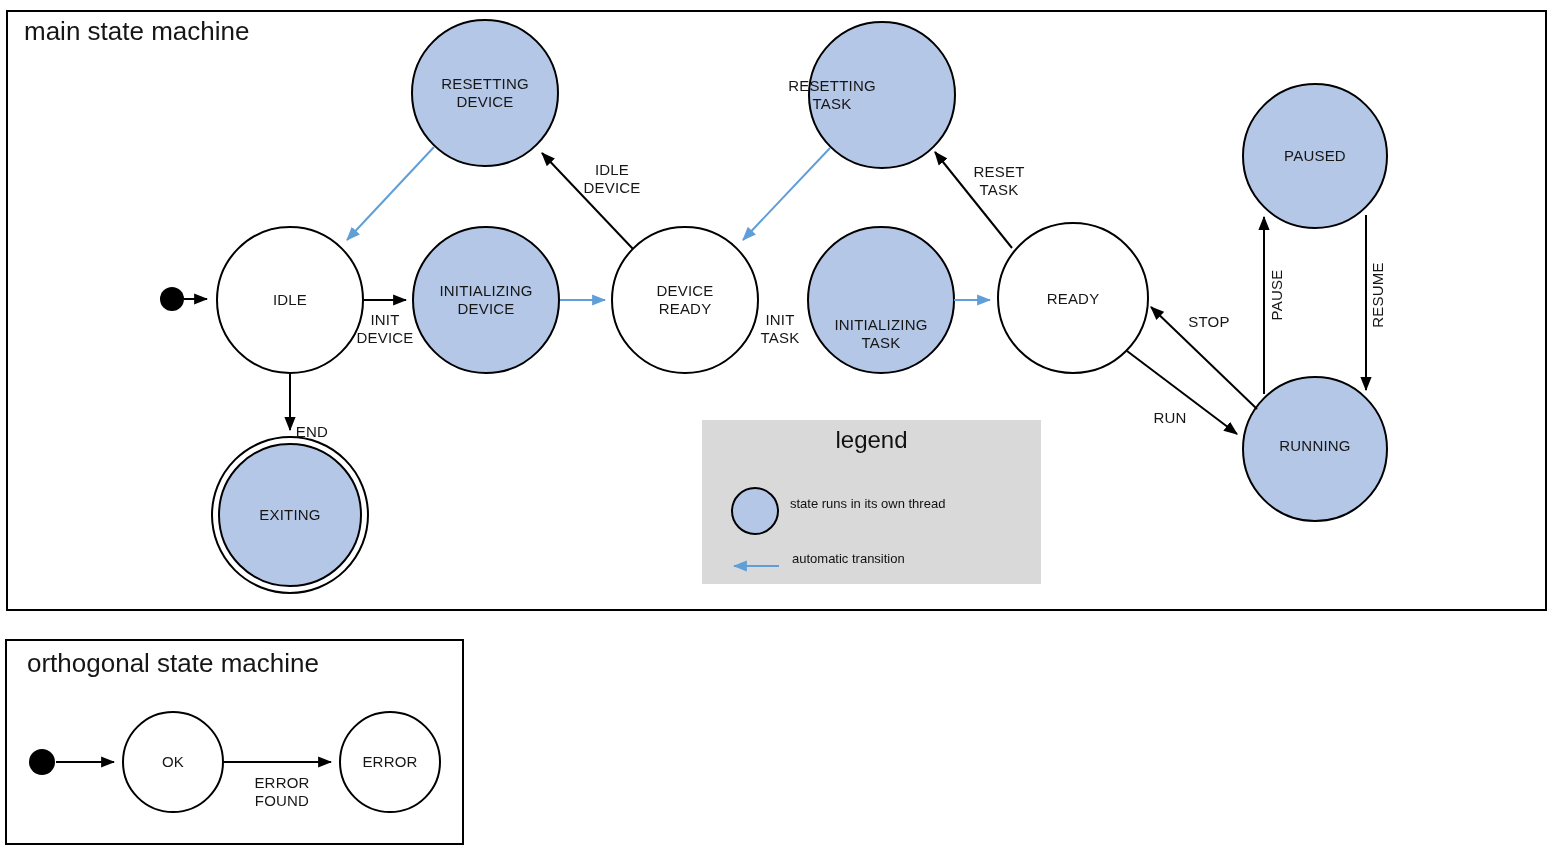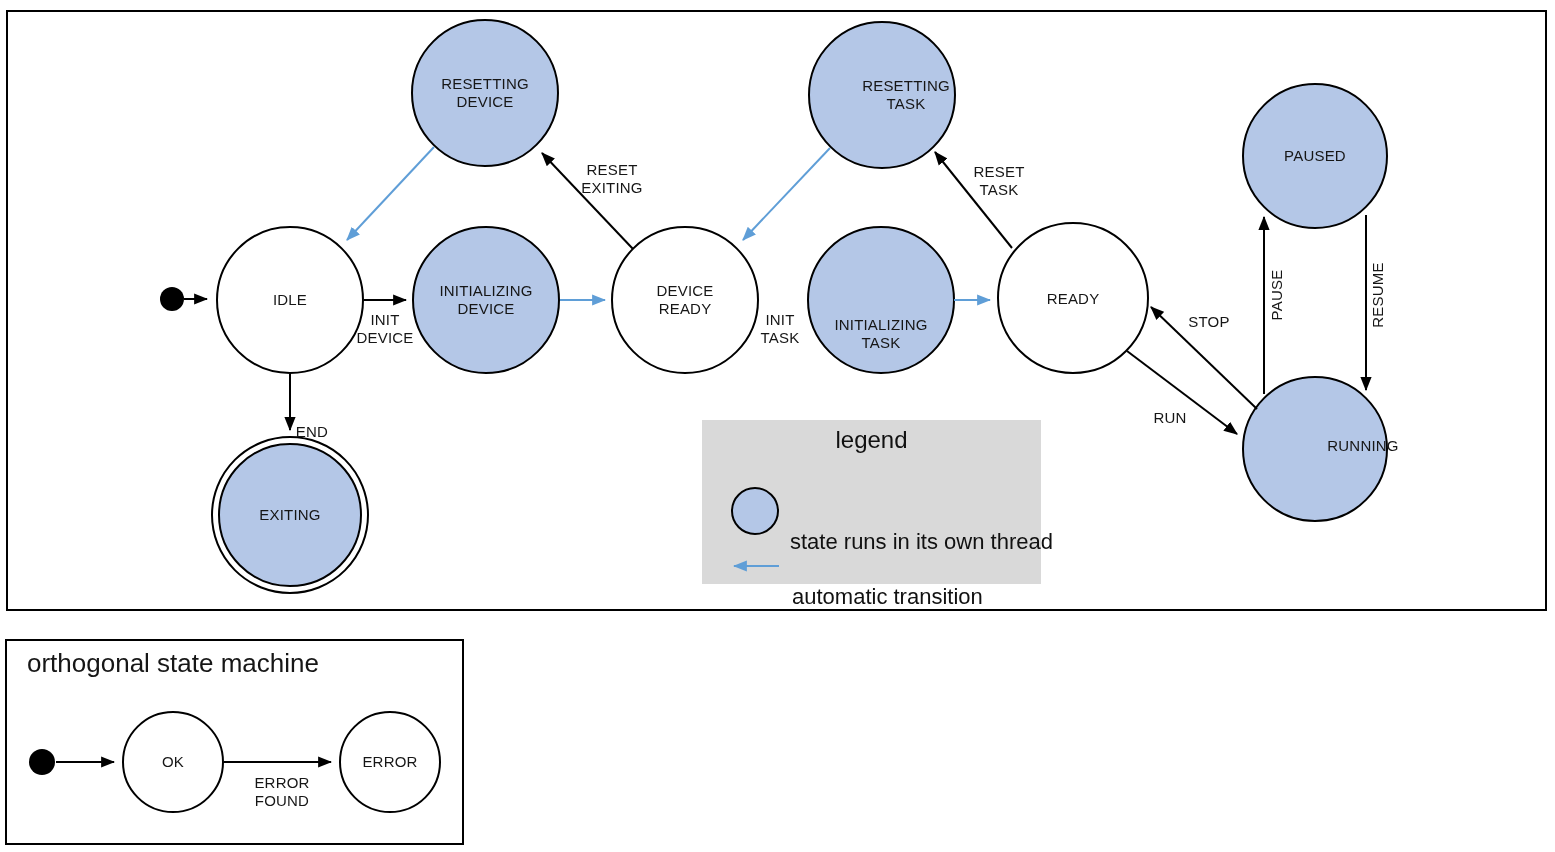--- a/index.html
+++ b/index.html
@@ -36,25 +36,24 @@
   }
   #legend-title {
     position: absolute;
     left: 0; right: 0; top: 6px;
     text-align: center;
     font-size: 24px;
     font-weight: 400;
   }
   .legend-entry-label {
     position: absolute;
-    font-size: 22px;
+    font-size: 13px;
     font-weight: 400;
     white-space: nowrap;
     transform: translateY(-50%);
-    margin-top: 39px;
   }
 
   svg.shape-layer {
     position: absolute;
     left: 0; top: 0;
     pointer-events: none;
   }
 
   .lbl {
     position: absolute;
@@ -71,20 +70,21 @@
   .lbl.rot { transform: translate(-50%, -50%) rotate(-90deg); white-space: nowrap; }
 </style>
 </head>
 <body>
 
 <div class="canvas">
 
   <div class="frame" id="main-frame"></div>
   <div class="frame" id="ortho-frame"></div>
 
+  <div class="frame-title" style="left:24px; top:16px;">main state machine</div>
   <div class="frame-title" style="left:27px; top:648px;">orthogonal state machine</div>
 
   <div id="legend-box">
     <div id="legend-title">legend</div>
     <div class="legend-entry-label" style="left:88px; top:83px;">state runs in its own thread</div>
     <div class="legend-entry-label" style="left:90px; top:138px;">automatic transition</div>
   </div>
 
   <svg class="shape-layer" width="1555" height="852" viewBox="0 0 1555 852">
     <defs>
@@ -132,31 +132,31 @@
     <circle cx="173" cy="762" r="50" fill="#ffffff" stroke="#000000" stroke-width="2"></circle>
     <circle cx="390" cy="762" r="50" fill="#ffffff" stroke="#000000" stroke-width="2"></circle>
     <line x1="56" y1="762" x2="114" y2="762" stroke="#000000" stroke-width="2" marker-end="url(#arrow-black)"></line>
     <line x1="224" y1="762" x2="331" y2="762" stroke="#000000" stroke-width="2" marker-end="url(#arrow-black)"></line>
   </svg>
 
   <div class="lbl nowrap" style="left:290px; top:300px;">IDLE</div>
   <div class="lbl" style="left:485px; top:93px; width:100px;">RESETTING DEVICE</div>
   <div class="lbl" style="left:486px; top:300px; width:110px;">INITIALIZING DEVICE</div>
   <div class="lbl" style="left:685px; top:300px; width:80px;">DEVICE READY</div>
-  <div class="lbl" style="left:906px; top:95px; width:100px;">RESETTING TASK</div>
+  <div class="lbl" style="left:832px; top:95px; width:100px;">RESETTING TASK</div>
   <div class="lbl" style="left:881px; top:300px; width:110px;margin-top:34px;">INITIALIZING TASK</div>
   <div class="lbl nowrap" style="left:1073px; top:299px;">READY</div>
   <div class="lbl nowrap" style="left:1315px; top:156px;">PAUSED</div>
-  <div class="lbl nowrap" style="left:1315px; top:446px;margin-left:48px;">RUNNING</div>
+  <div class="lbl nowrap" style="left:1315px; top:446px;">RUNNING</div>
   <div class="lbl nowrap" style="left:290px; top:515px;">EXITING</div>
   <div class="lbl nowrap" style="left:173px; top:762px;">OK</div>
   <div class="lbl nowrap" style="left:390px; top:762px;">ERROR</div>
 
   <div class="lbl" style="left:385px; top:329px; width:64px;">INIT DEVICE</div>
-  <div class="lbl" style="left:612px; top:179px; width:70px;">RESET EXITING</div>
+  <div class="lbl" style="left:612px; top:179px; width:70px;">IDLE DEVICE</div>
   <div class="lbl" style="left:780px; top:329px; width:50px;">INIT TASK</div>
   <div class="lbl" style="left:999px; top:181px; width:60px;">RESET TASK</div>
   <div class="lbl nowrap" style="left:1209px; top:322px;">STOP</div>
   <div class="lbl nowrap" style="left:1170px; top:418px;">RUN</div>
   <div class="lbl rot" style="left:1277px; top:295px;">PAUSE</div>
   <div class="lbl rot" style="left:1378px; top:295px;">RESUME</div>
   <div class="lbl nowrap" style="left:312px; top:432px;">END</div>
   <div class="lbl" style="left:282px; top:792px; width:66px;">ERROR FOUND</div>
 
 </div>

